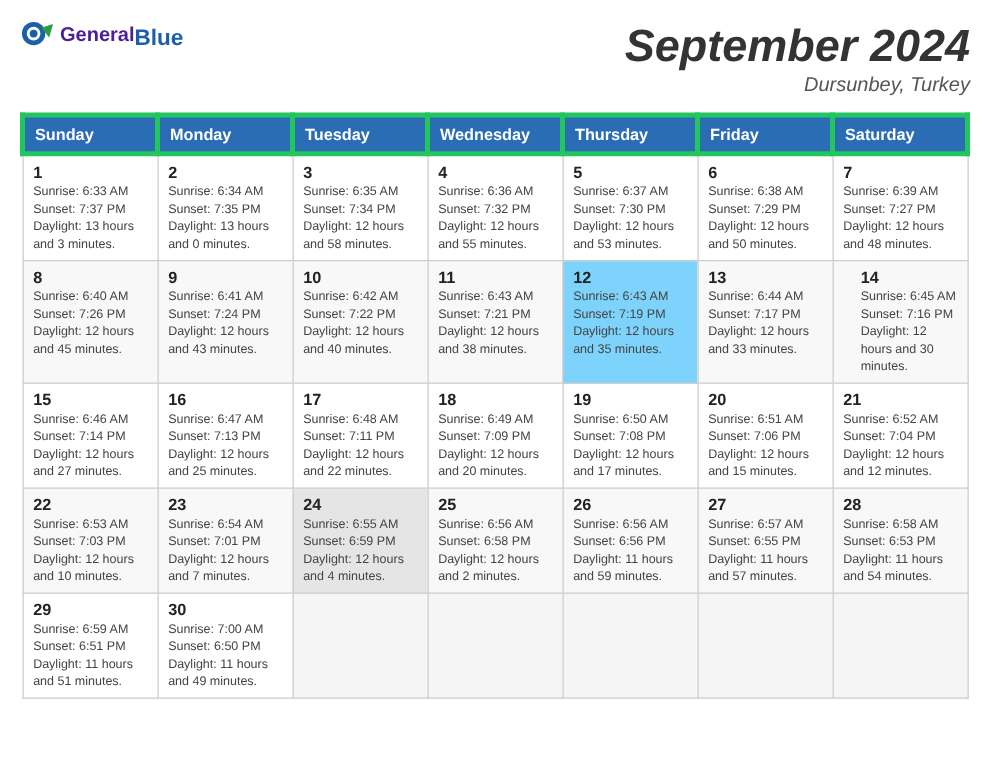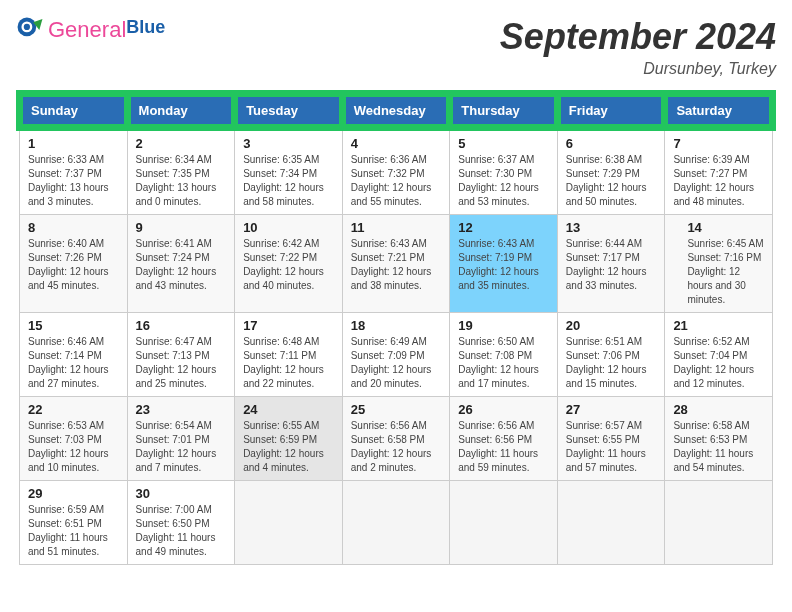--- a/index.html
+++ b/index.html
@@ -15,23 +15,23 @@
       justify-content: space-between;
       align-items: flex-start;
       margin-bottom: 12px;
     }
     .logo {
       display: flex;
       align-items: center;
       gap: 4px;
     }
     .logo-text-general {
-      font-size: 22px;
-      font-weight: normal;
-      color: #ec4899;
+      font-size: 16px;
+      font-weight: bold;
+      color: #4c1d95;
     }
     .logo-text-blue {
       font-size: 18px;
       font-weight: bold;
       color: #1a5fa8;
     }
     .logo-icon {
       width: 28px;
       height: 28px;
     }
@@ -54,21 +54,21 @@
       border-collapse: collapse;
       table-layout: fixed;
     }
     thead tr th {
       background-color: #2a6db5;
       color: white;
       text-align: left;
       padding: 6px 8px;
       font-size: 13px;
       font-weight: bold;
-      border: 7px solid #22c55e;
+      border: 4px solid #22c55e;
     }
     tbody tr td {
       border: 1px solid #ccc;
       padding: 5px 8px;
       vertical-align: top;
       font-size: 10.5px;
       color: #333;
       height: 80px;
       background: #fff;
     }

